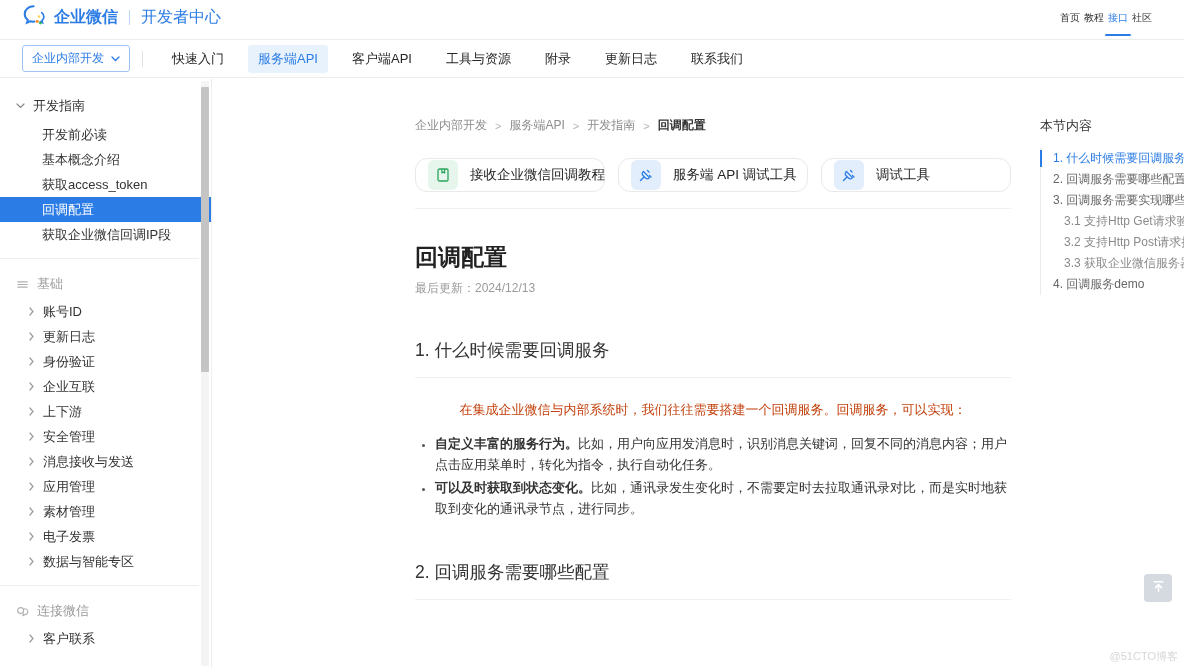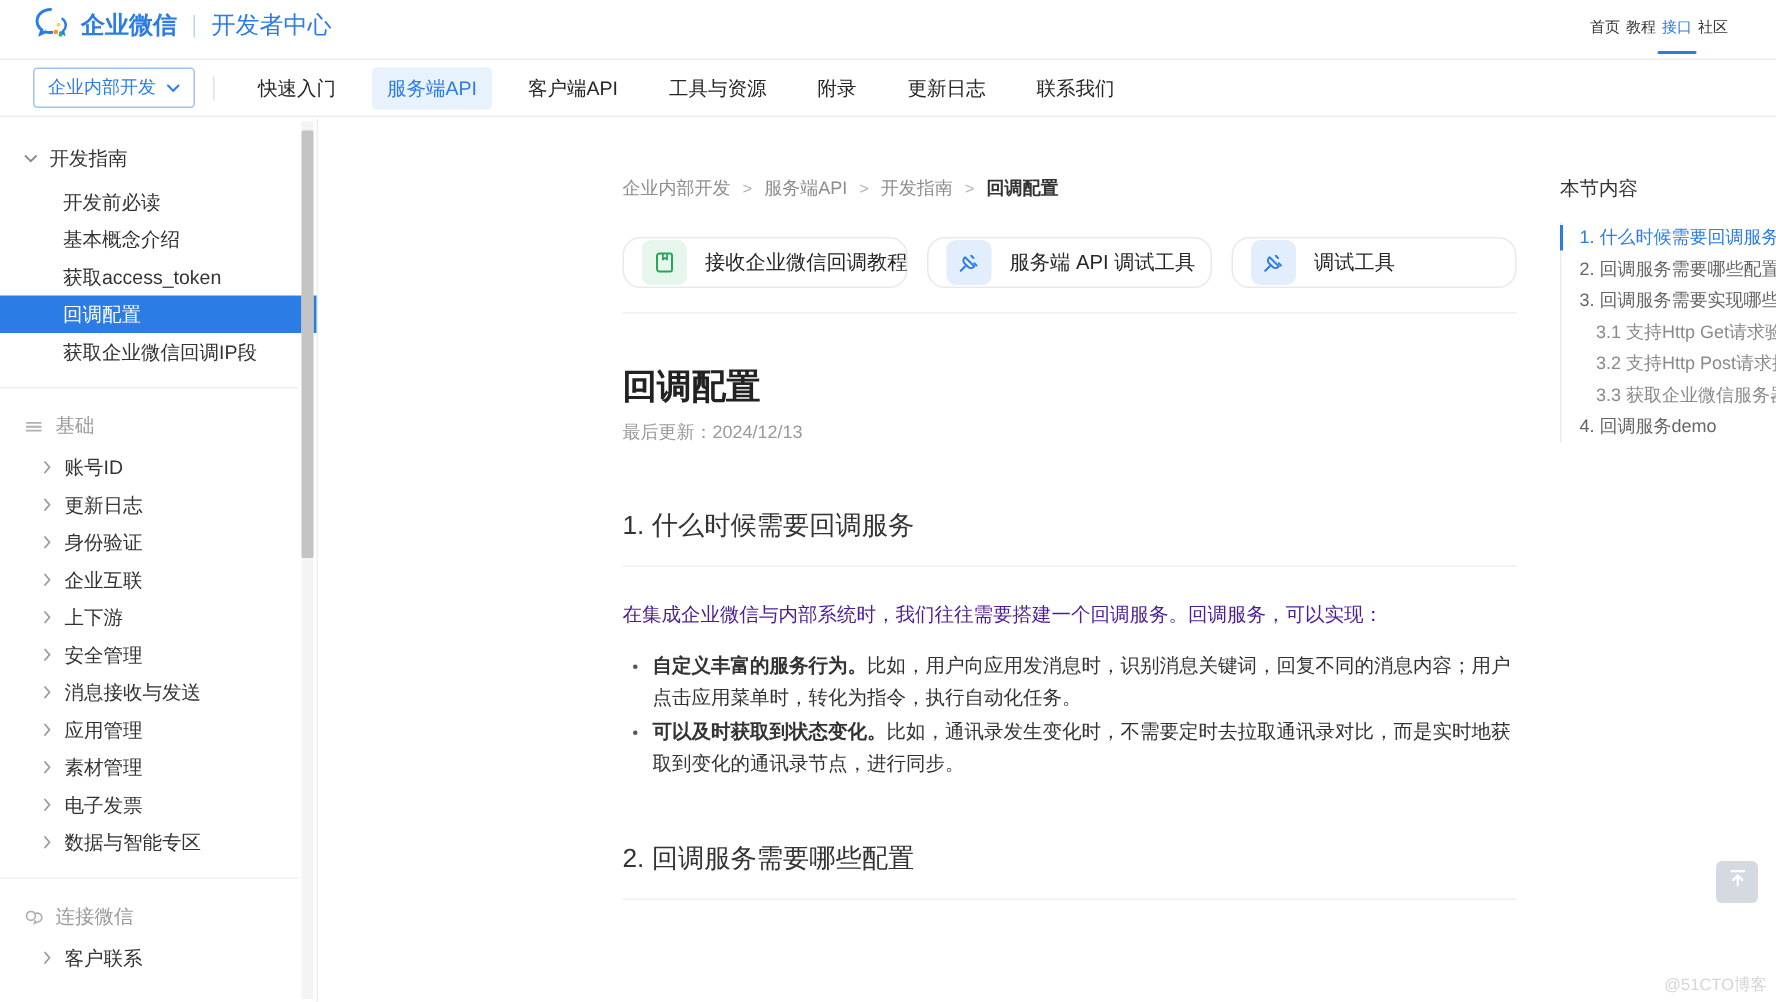--- a/index.html
+++ b/index.html
@@ -66,21 +66,21 @@
   .card-label { font-size:13.5px; color:#262626; white-space:nowrap; }
 
   .content-divider { border-top:1px solid #f0f0f0; margin-top:16px; width:596px; }
 
   .doc-title { font-size:23px; font-weight:bold; color:#222; margin-top:33px; }
   .doc-updated { font-size:12px; color:#9a9a9a; margin-top:7px; }
   .doc-updated span { cursor:default; }
 
   .section-heading { font-size:17.5px; color:#333; margin-top:41px; padding-bottom:15px;
     border-bottom:1px solid #f0f0f0; width:596px; font-weight:normal; }
-  .para { font-size:13px; line-height:21px; color:#4c1d95; margin-top:21px; width:596px; }
+  .para { font-size:13px; line-height:21px; color:#c2410c; margin-top:21px; width:596px;text-align:center; }
   .bullets { margin:13px 0 0 20px; width:580px; }
   .bullets li { font-size:13px; line-height:21px; color:#333; margin-bottom:2px; }
   .bullets li::marker { color:#555; font-size:11px; }
 
   
   .toc { position:absolute; left:1040px; top:117px; width:150px; font-size:12px; }
   .toc-header { font-size:13px; color:#333; margin-bottom:13px; }
   .toc-list { list-style:none; border-left:1px solid #ebebeb; }
   .toc-item { position:relative; padding:4px 0 4px 12px; color:#666; line-height:13px;
     white-space:nowrap; cursor:pointer; }

